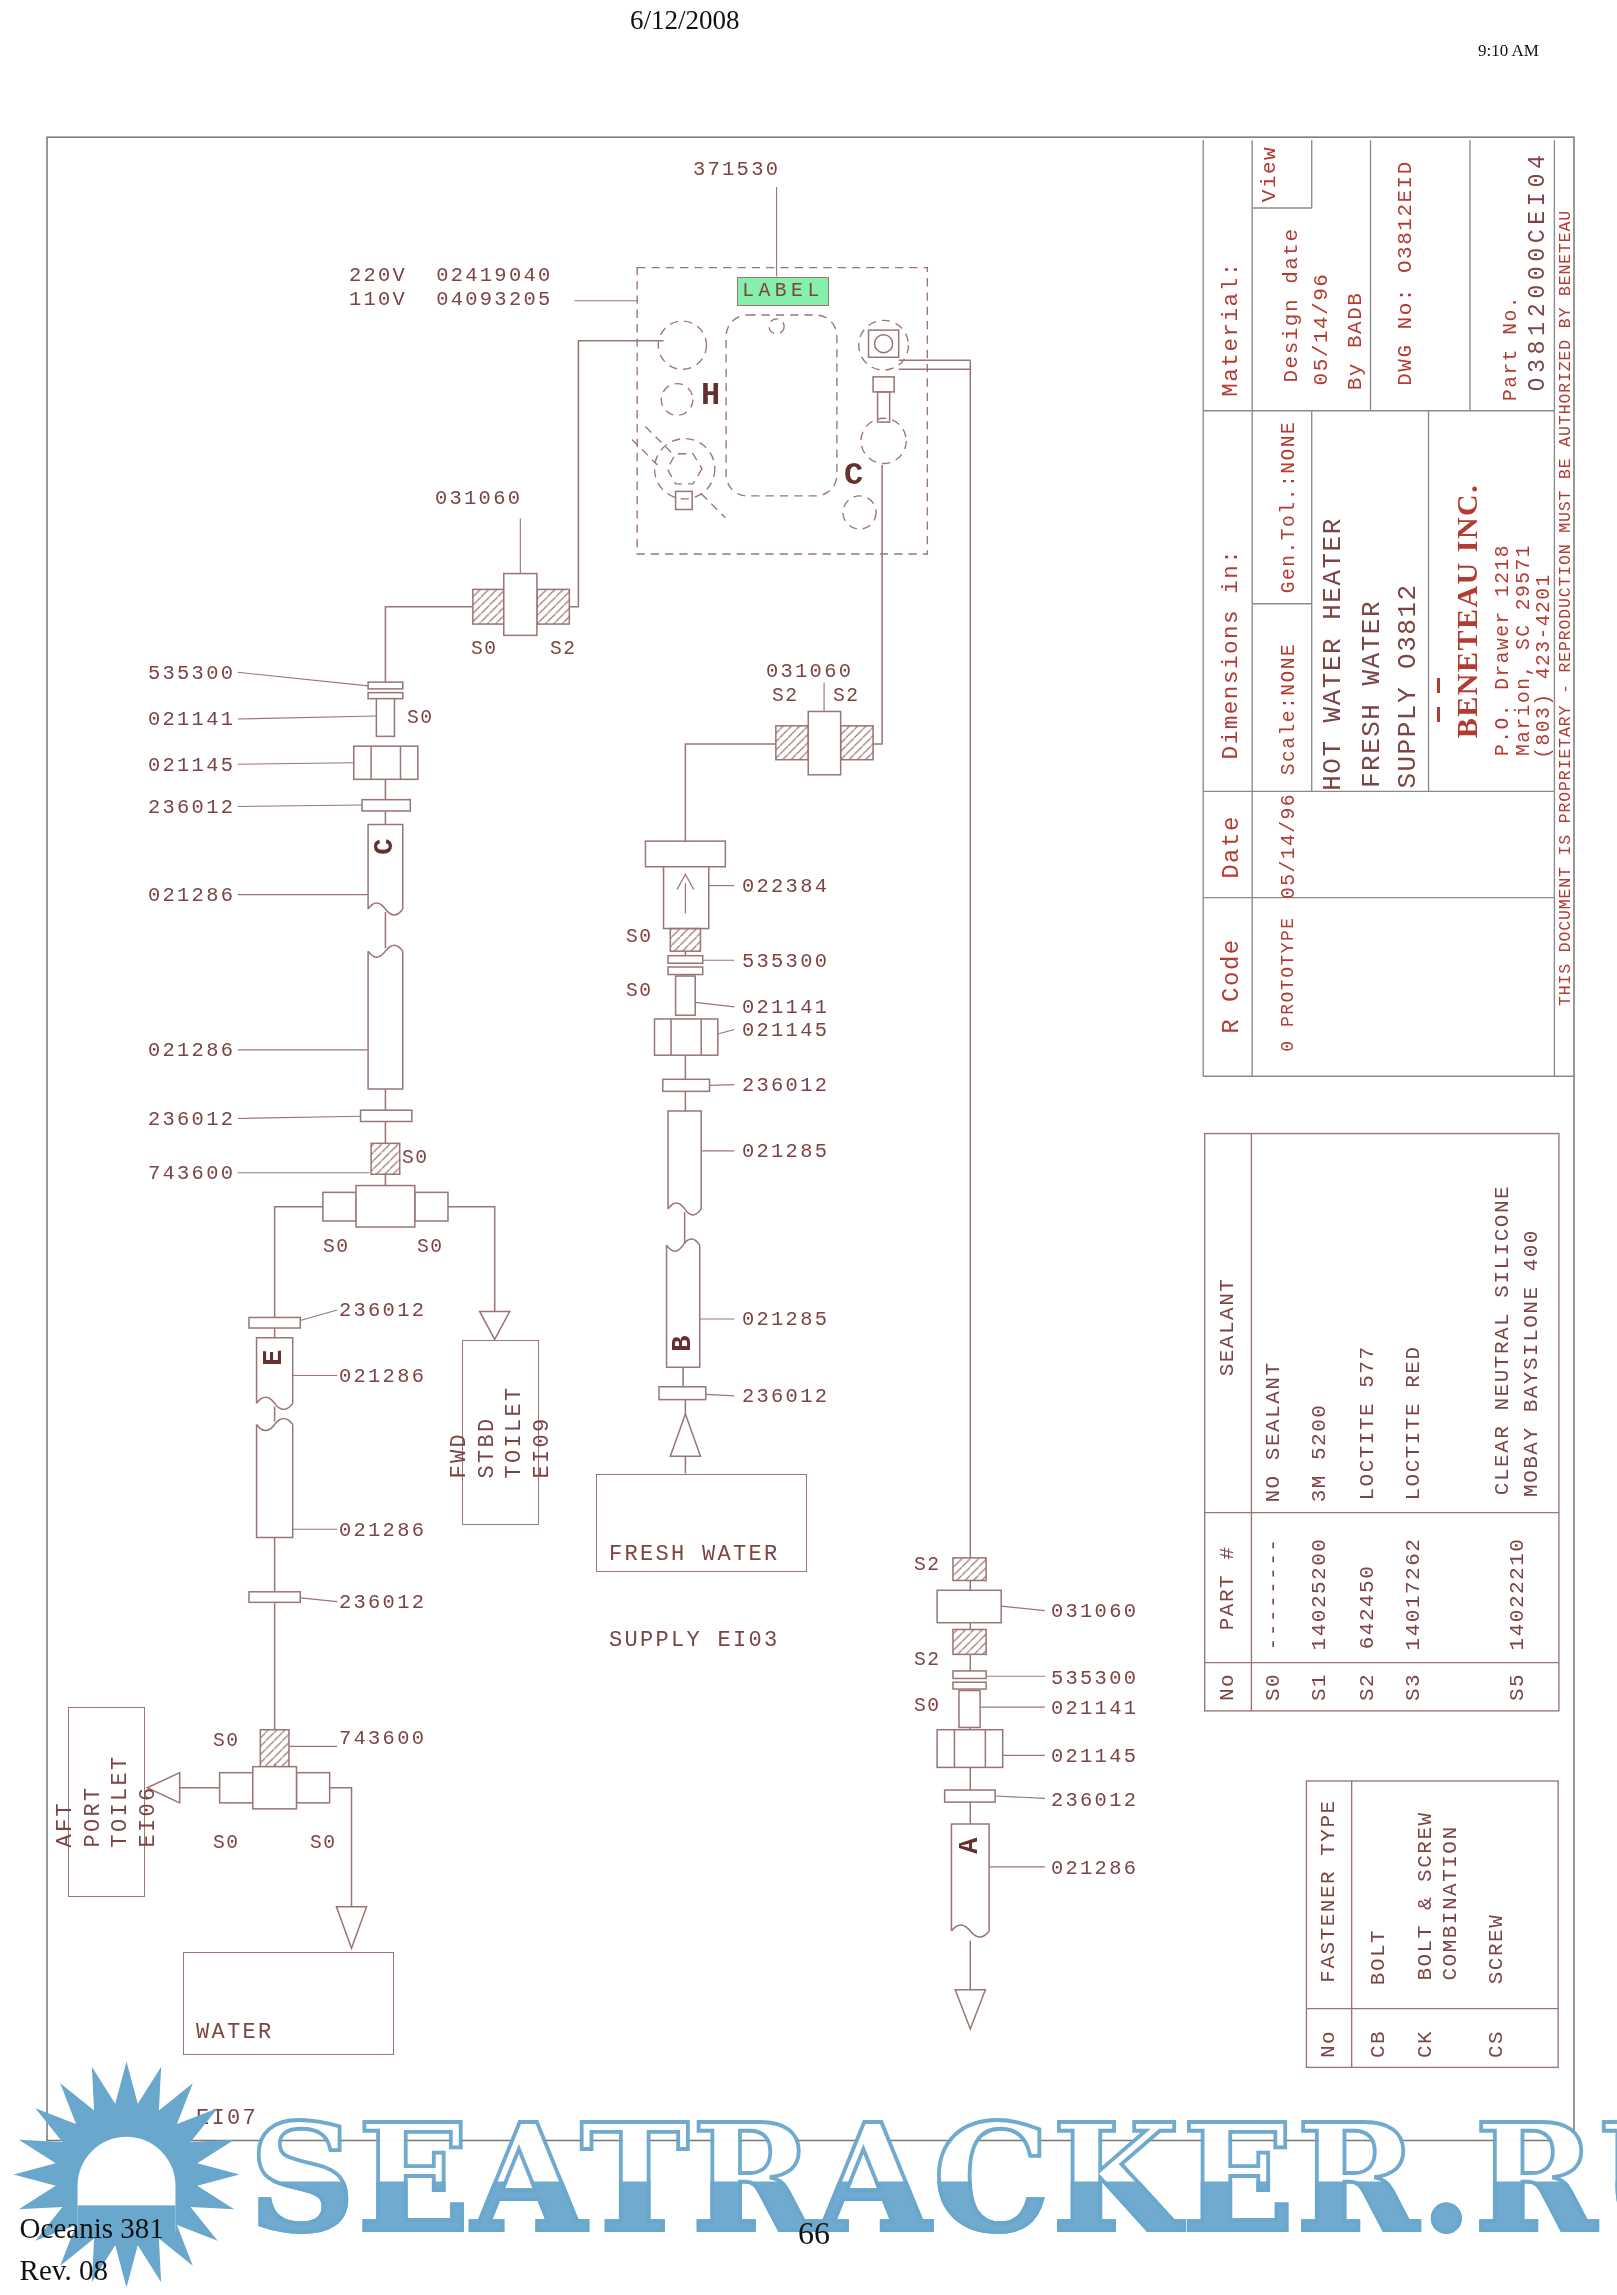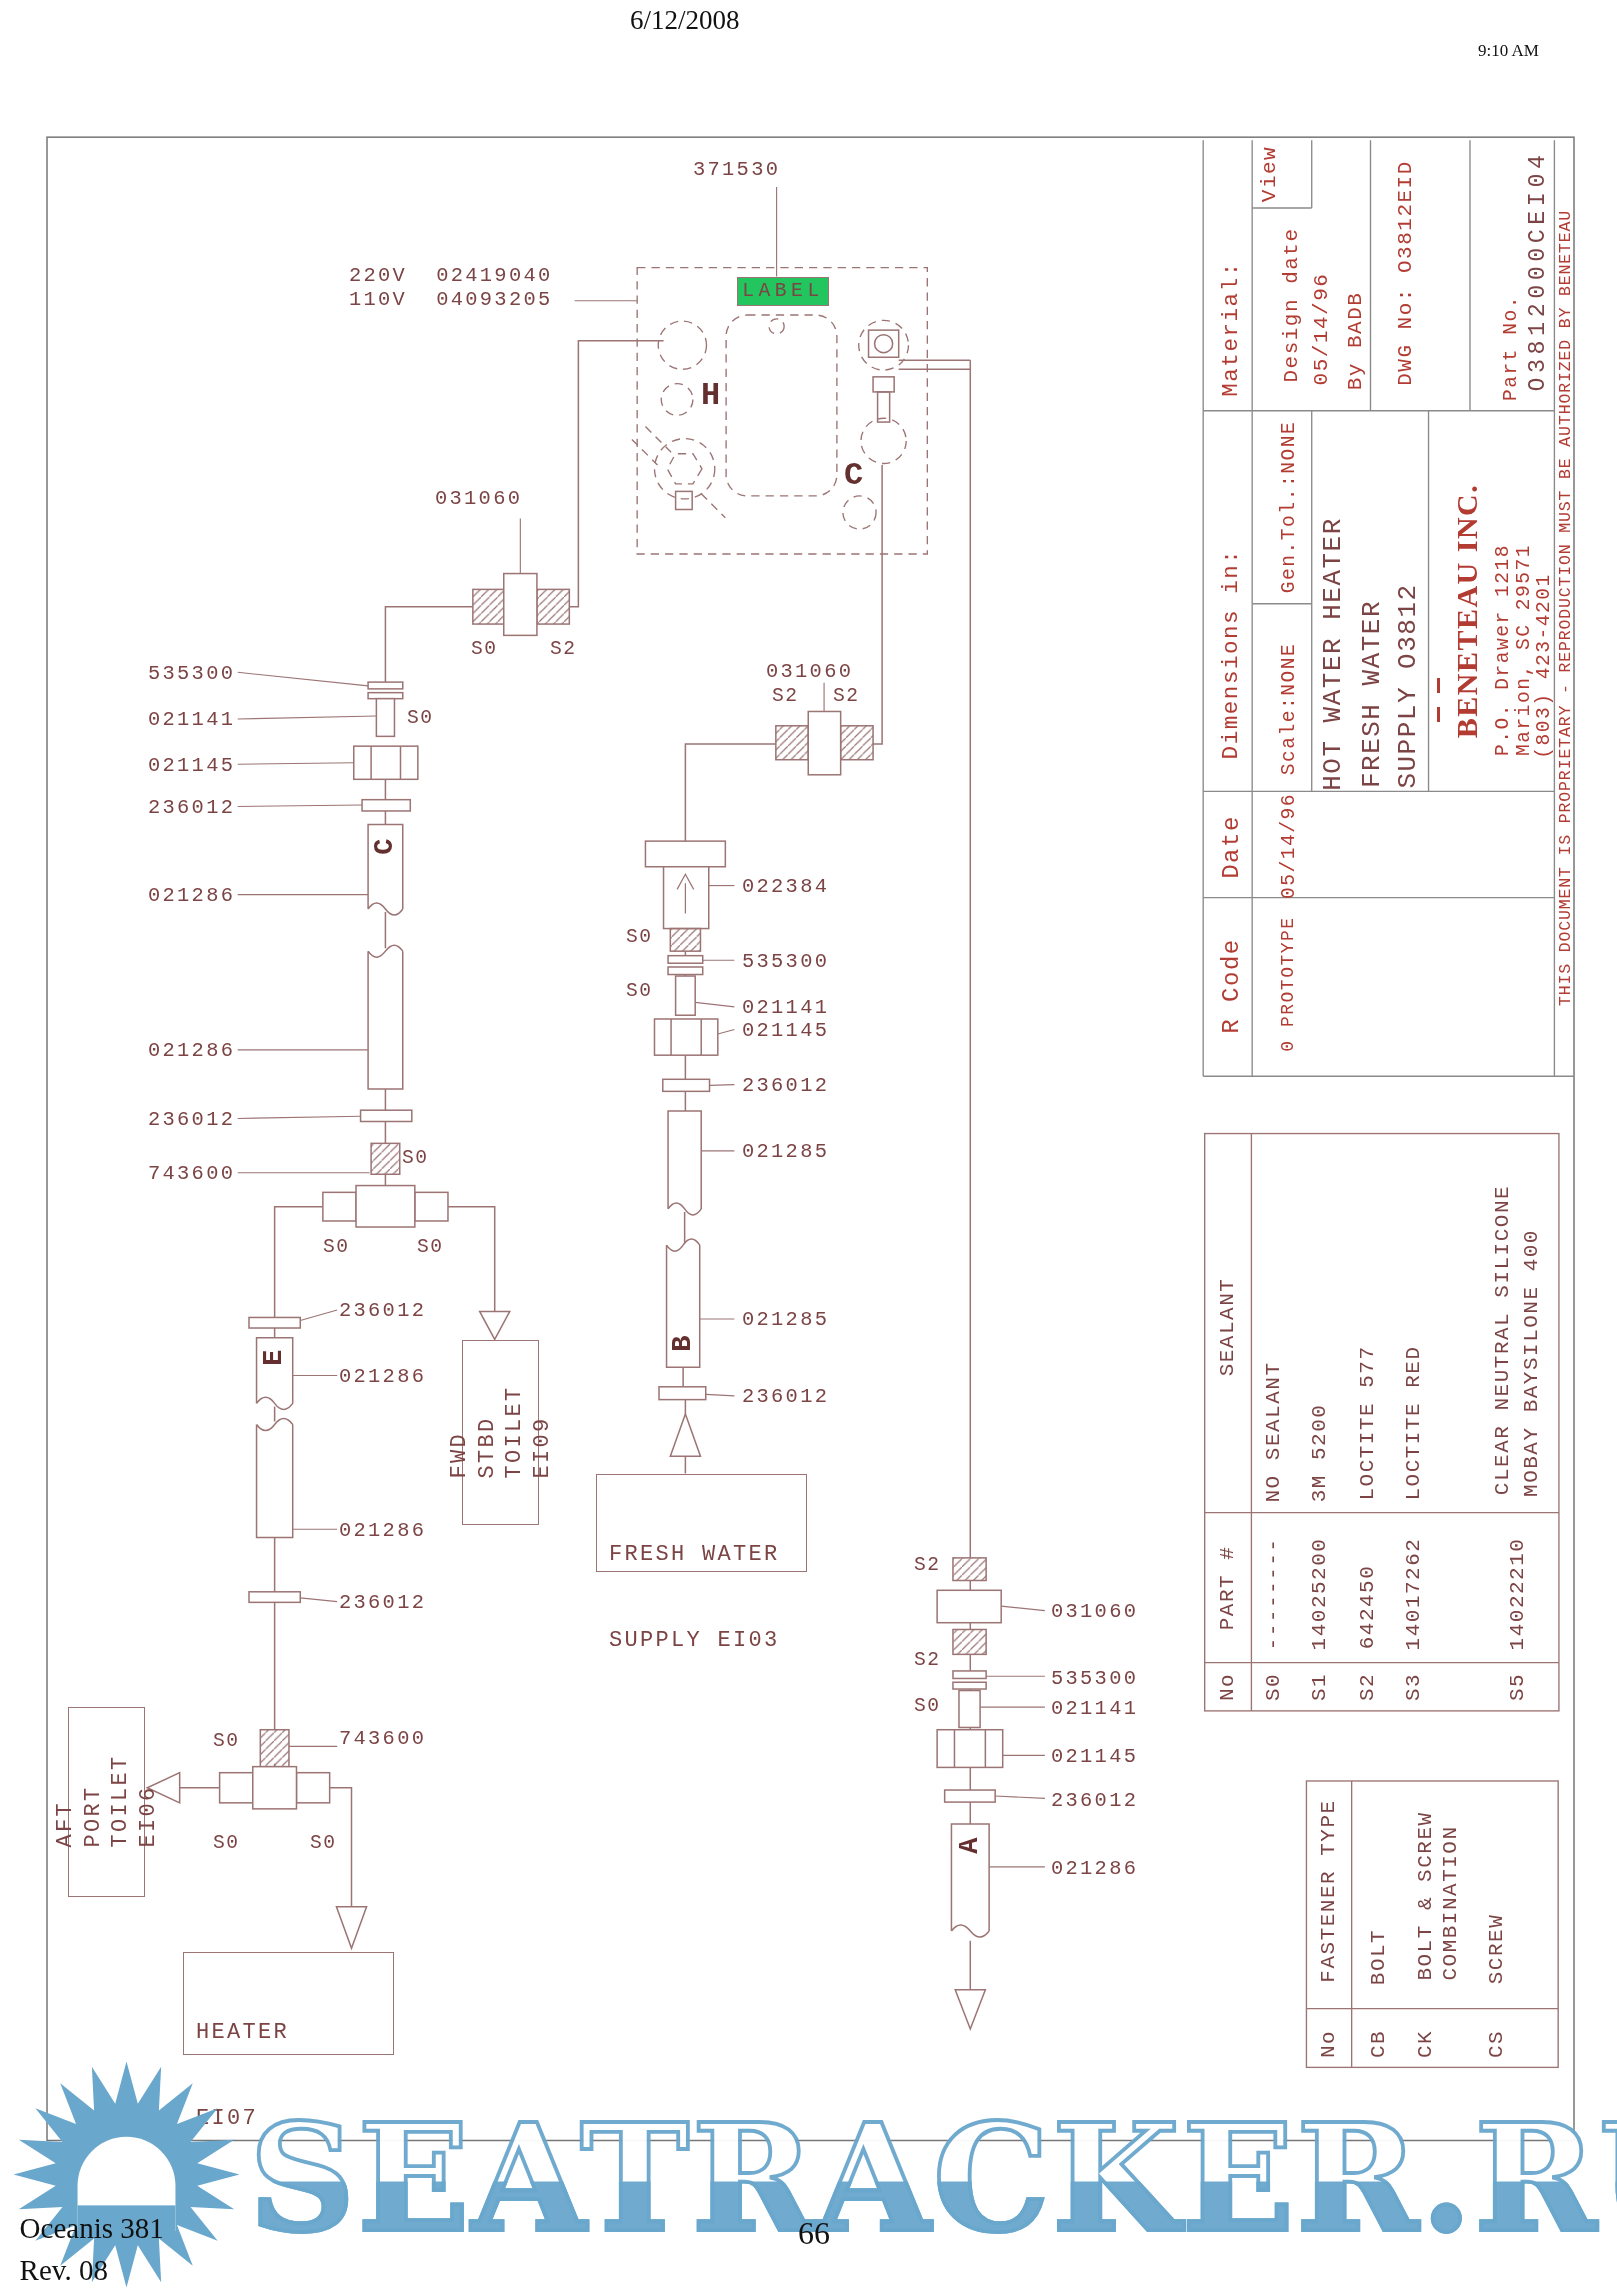--- a/index.html
+++ b/index.html
@@ -219,21 +219,21 @@
       <polygon points="446,2530 486,2530 466,2585"></polygon>
       <polygon points="238,2352 238,2392 195,2372"></polygon>
       <polygon points="889,1932 929,1932 909,1876"></polygon>
       <polygon points="1267,2640 1307,2640 1287,2692"></polygon>
     </g>
   </svg>
 
   <div class="t" style="left:693px;top:159px;">371530</div>
   <div class="t" style="left:349px;top:265px;">220V  02419040</div>
   <div class="t" style="left:349px;top:289px;">110V  04093205</div>
-  <div class="abs" style="left:737px;top:277px;width:90px;height:27px;border:1.5px solid #9c7474;background:#22c55e;
+  <div class="abs" style="left:737px;top:277px;width:90px;height:27px;border:1.5px solid #9c7474;background:#86efac;
               color:#7c4444;font-size:19.6px;letter-spacing:4.5px;text-align:center;line-height:26px;">
     <span>LABEL</span>
   </div>
   <div class="tag dark" style="left:701px;top:377px;font-size:32px;">H</div>
   <div class="tag dark" style="left:844px;top:457px;font-size:32px;">C</div>
 
   <div class="t" style="left:435px;top:488px;">031060</div>
   <div class="tag" style="left:471px;top:638px;">S0</div>
   <div class="tag" style="left:550px;top:638px;">S2</div>
   <div class="t" style="left:148px;top:663px;">535300</div>
@@ -294,21 +294,21 @@
     </div>
   </div>
   <div class="abs" style="left:68px;top:1707px;width:75px;height:188px;border:1.5px solid #9c7474;background:#fff;">
     <div class="rot abs" style="left:38px;top:93px;color:#7c4444;font-size:22px;letter-spacing:2.3px;text-align:left;line-height:1.25;">
       <div>AFT PORT</div>
       <div>TOILET</div>
       <div>EI06</div>
     </div>
   </div>
   <div class="dbox" style="left:183px;top:1952px;width:185px;height:83px;">
-    <div>HEATER</div>
+    <div>WATER</div>
     <div>EI07</div>
   </div>
   <div class="dbox" style="left:596px;top:1474px;width:185px;height:78px;">
     <div>FRESH WATER</div>
     <div>SUPPLY EI03</div>
   </div>
 
   <div class="tb rot" style="left:1231px;top:329px;font-size:22.6px;">Material:</div>
   <div class="tb rot" style="left:1269px;top:174px;">View</div>
   <div class="tb rot" style="left:1291px;top:305px;">Design date</div>

